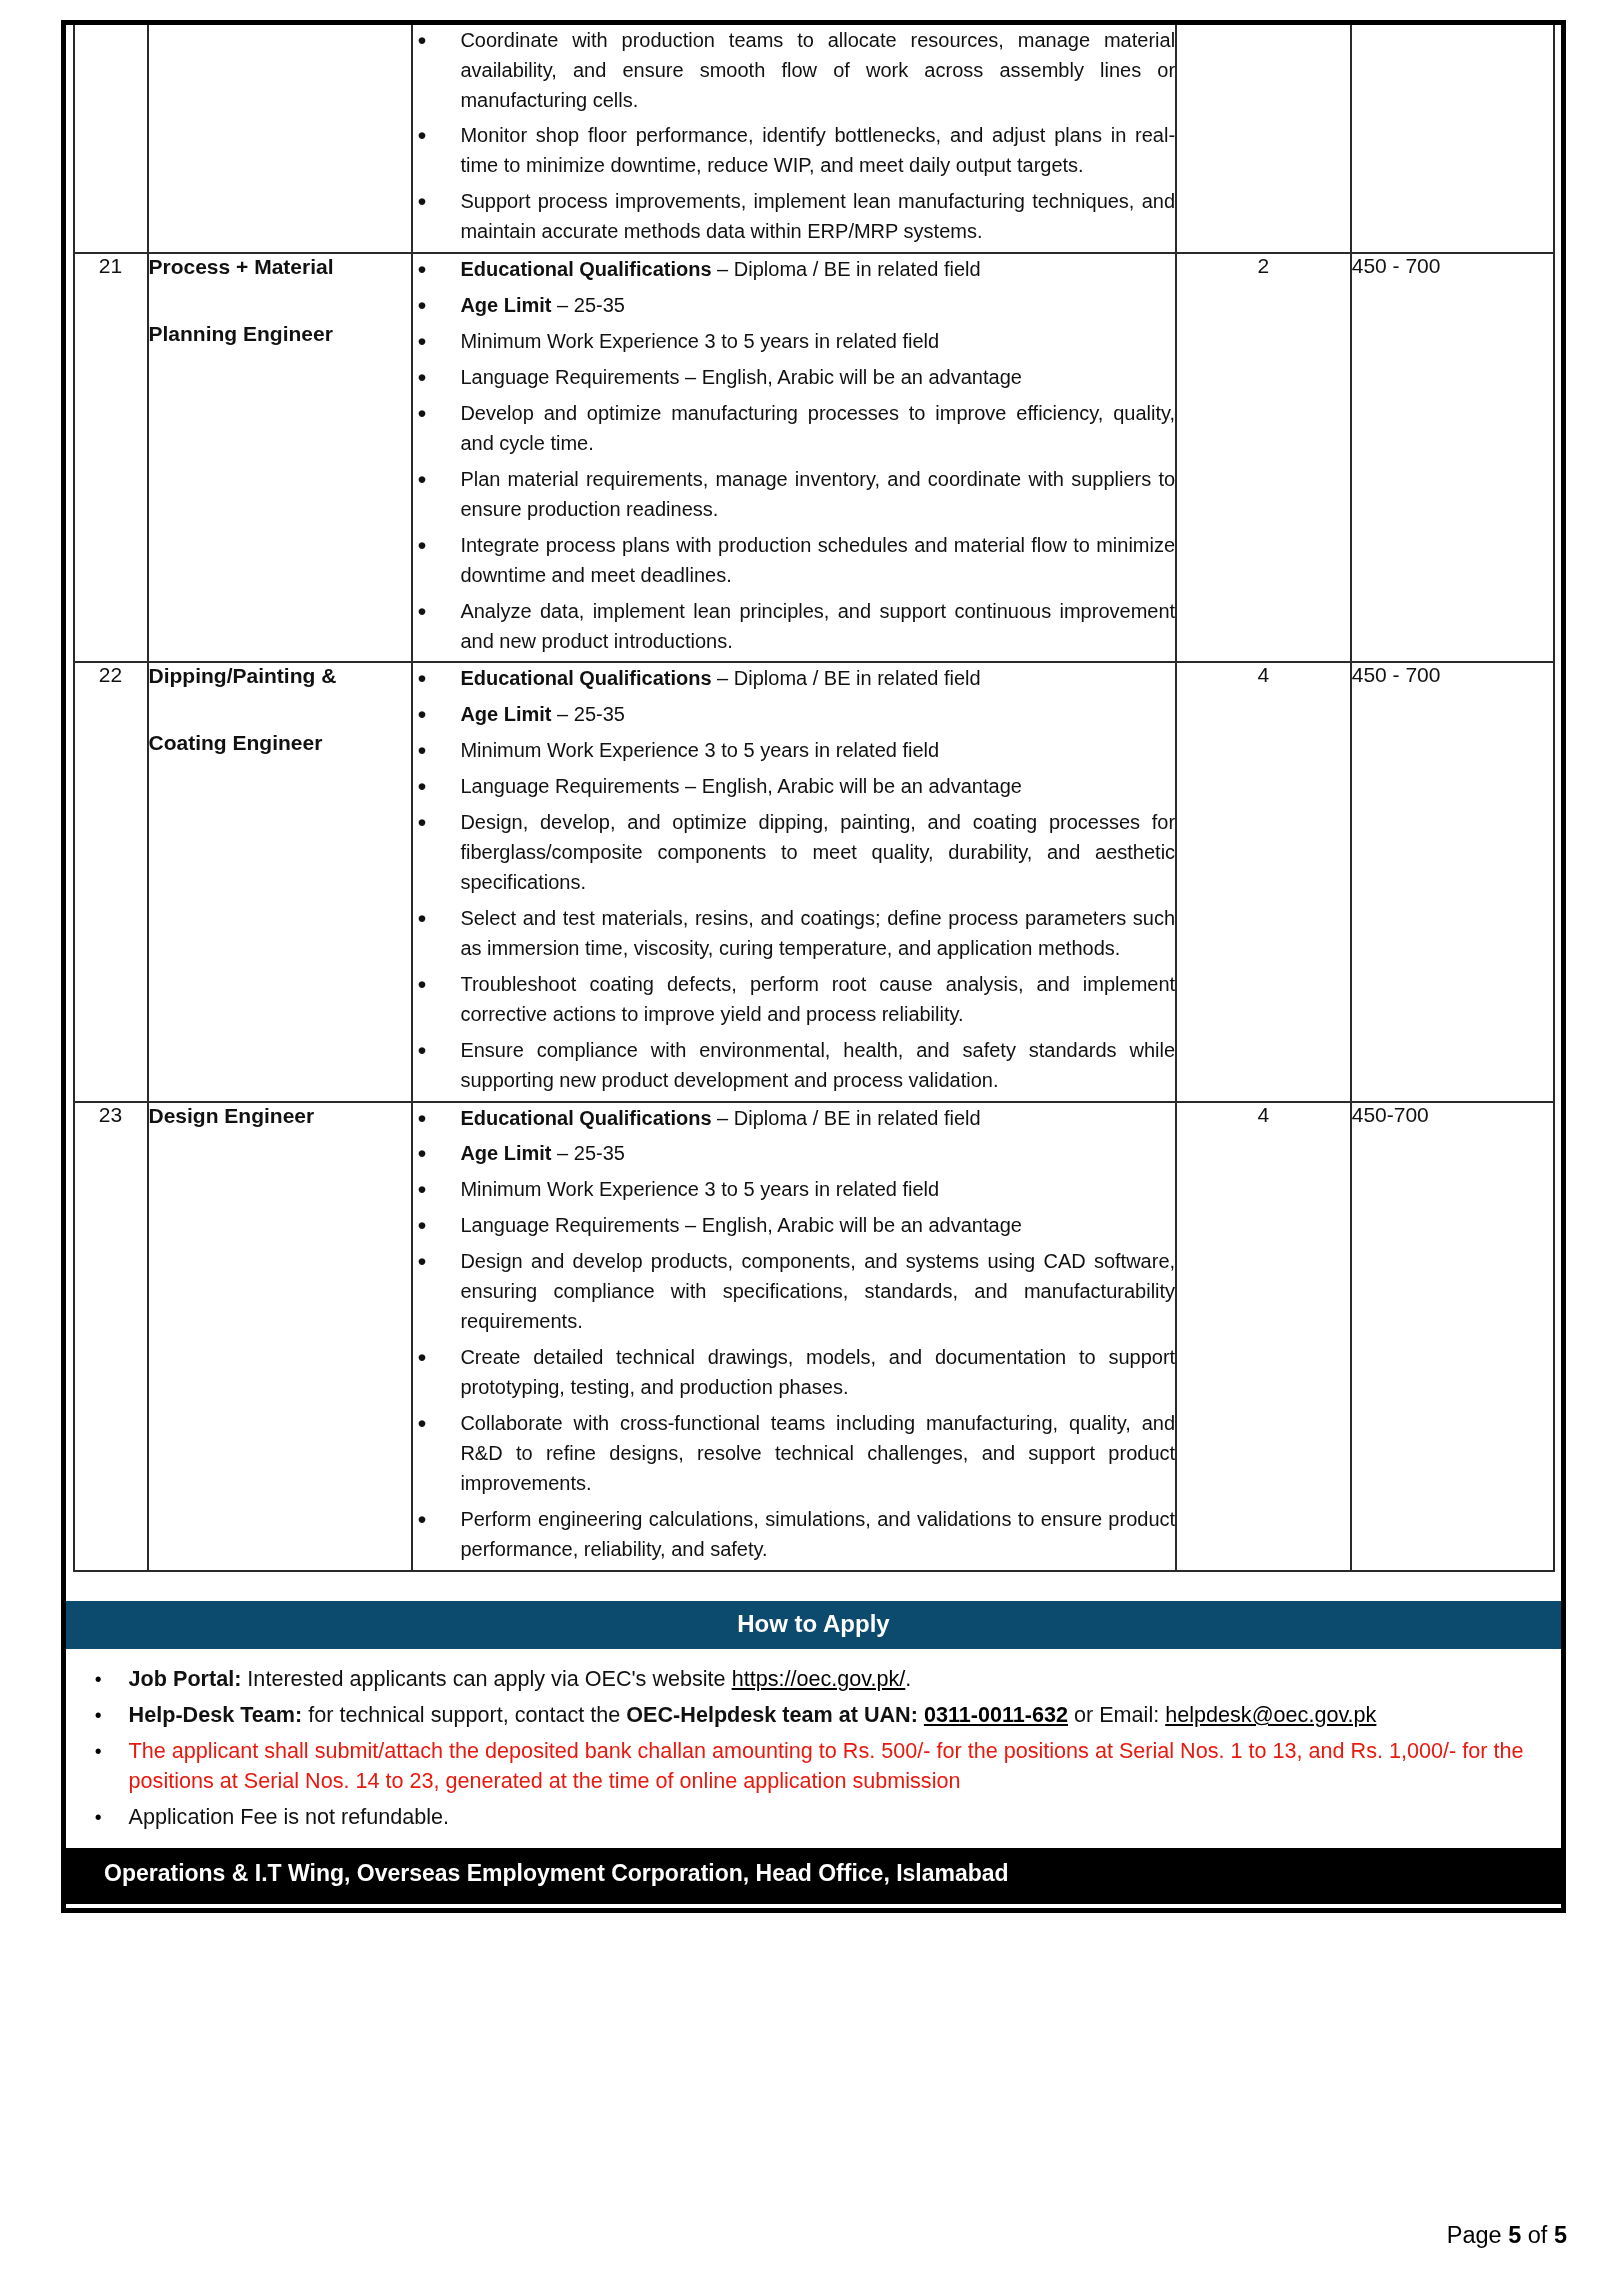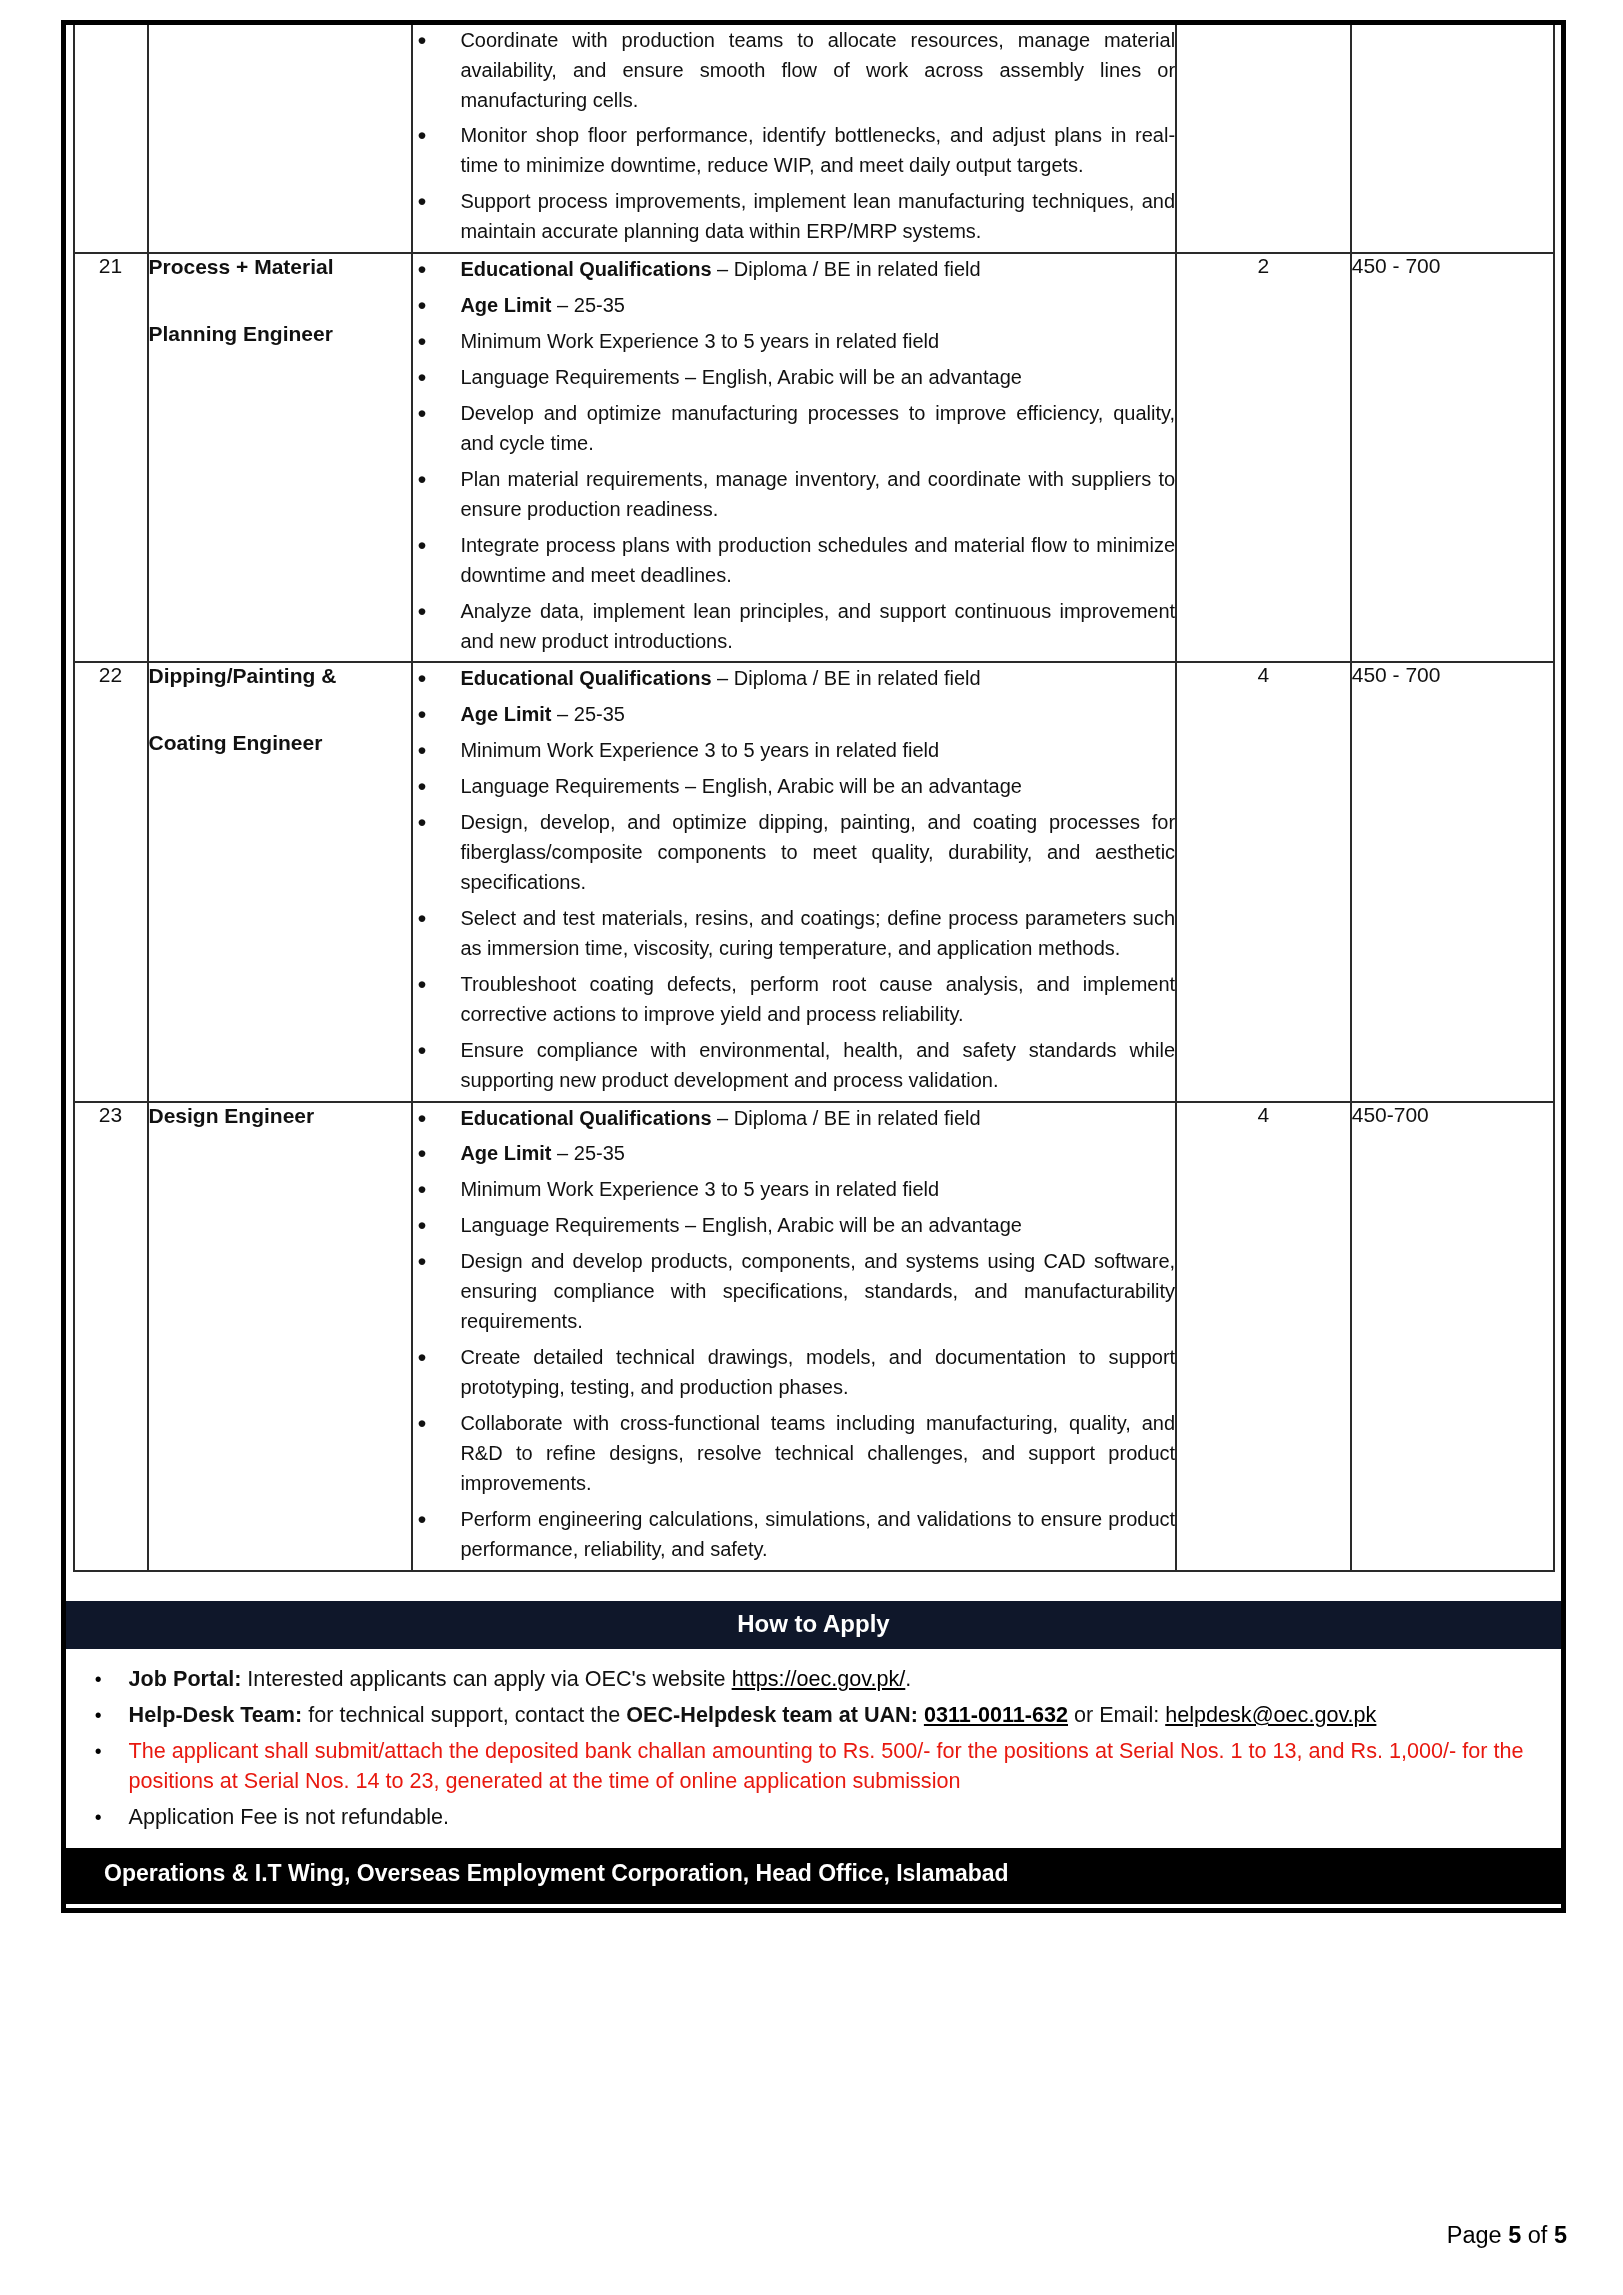--- a/index.html
+++ b/index.html
@@ -50,21 +50,21 @@
 
   td.det-cell { padding: 13px 17px 5.2px 18.3px; }
   .bullet { display: flex; margin-bottom: 5.9px; }
   .bmark  { flex: 0 0 47px; font-size: 15.7px; line-height: 30px; padding-left: 3.9px; }
   .btext  { flex: 1; text-align: justify; font-size: 20px; line-height: 30px; }
   .btext .lead { font-weight: bold; margin-top: 22px; }
 
   
   .gap { height: 29px; background: #fff; }
   .apply-header {
-    background: #0f172a; color: #fff;
+    background: #0c4a6e; color: #fff;
     text-align: center;
     font-weight: bold; font-size: 24px;
     padding: 9.8px 0 11px 0;
   }
   .apply-list { padding: 14.4px 18.3px 10.5px 19.6px; }
   .abullet { display: flex; margin-bottom: 5.9px; }
   .amark { flex: 0 0 43px; font-size: 19.6px; line-height: 30px; padding-left: 9.2px; color: #000; }
   .atext { flex: 1; font-size: 21.6px; line-height: 30px; }
   .b { font-weight: bold; }
   .red { color: #e8190f; }
@@ -110,21 +110,21 @@
               <div class="bullet">
                 <span class="bmark">●</span>
                 <div class="btext"><span>Coordinate with production teams to allocate resources, manage material availability, and ensure smooth flow of work across assembly lines or manufacturing cells.</span></div>
               </div>
               <div class="bullet">
                 <span class="bmark">●</span>
                 <div class="btext"><span>Monitor shop floor performance, identify bottlenecks, and adjust plans in real-time to minimize downtime, reduce WIP, and meet daily output targets.</span></div>
               </div>
               <div class="bullet">
                 <span class="bmark">●</span>
-                <div class="btext"><span>Support process improvements, implement lean manufacturing techniques, and maintain accurate planning data within ERP/MRP systems.</span></div>
+                <div class="btext"><span>Support process improvements, implement lean manufacturing techniques, and maintain accurate methods data within ERP/MRP systems.</span></div>
               </div>
             </td>
             <td class="vac-cell"></td>
             <td class="sal-cell"></td>
           </tr>
           <tr>
             <td class="serial-cell">21</td>
             <td class="pos-cell">
               <div class="pos-line">Process + Material</div>
               <div class="pos-line">Planning Engineer</div>

